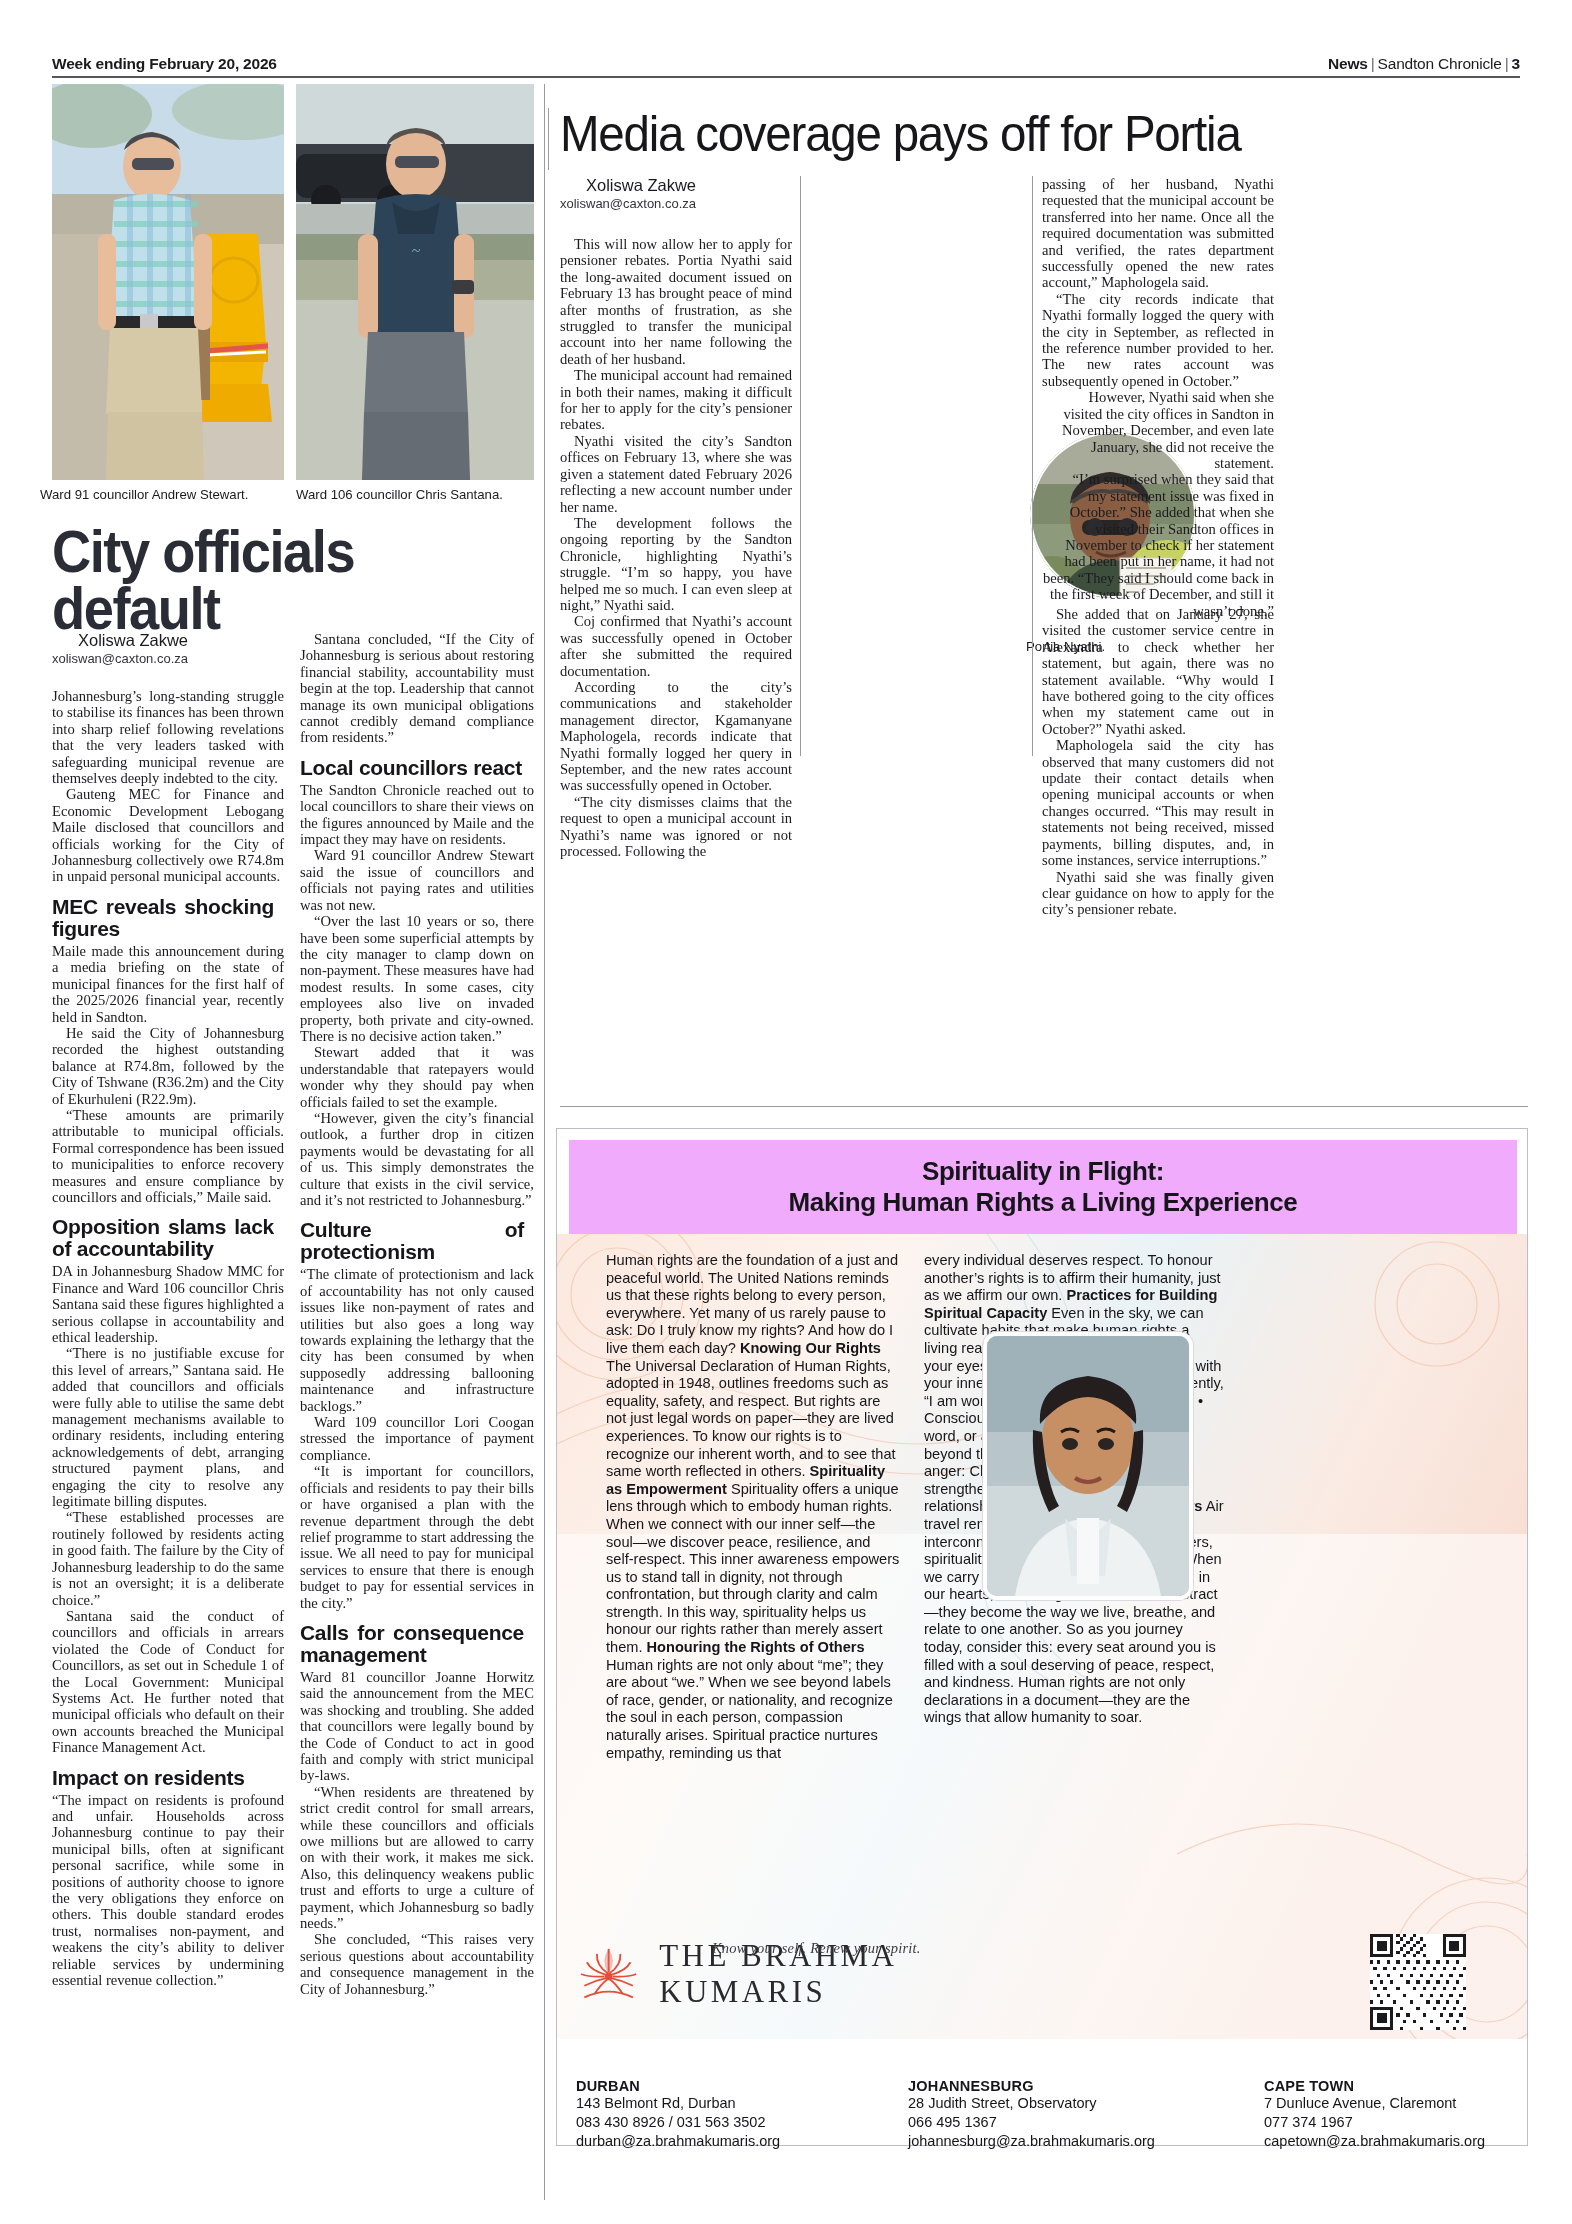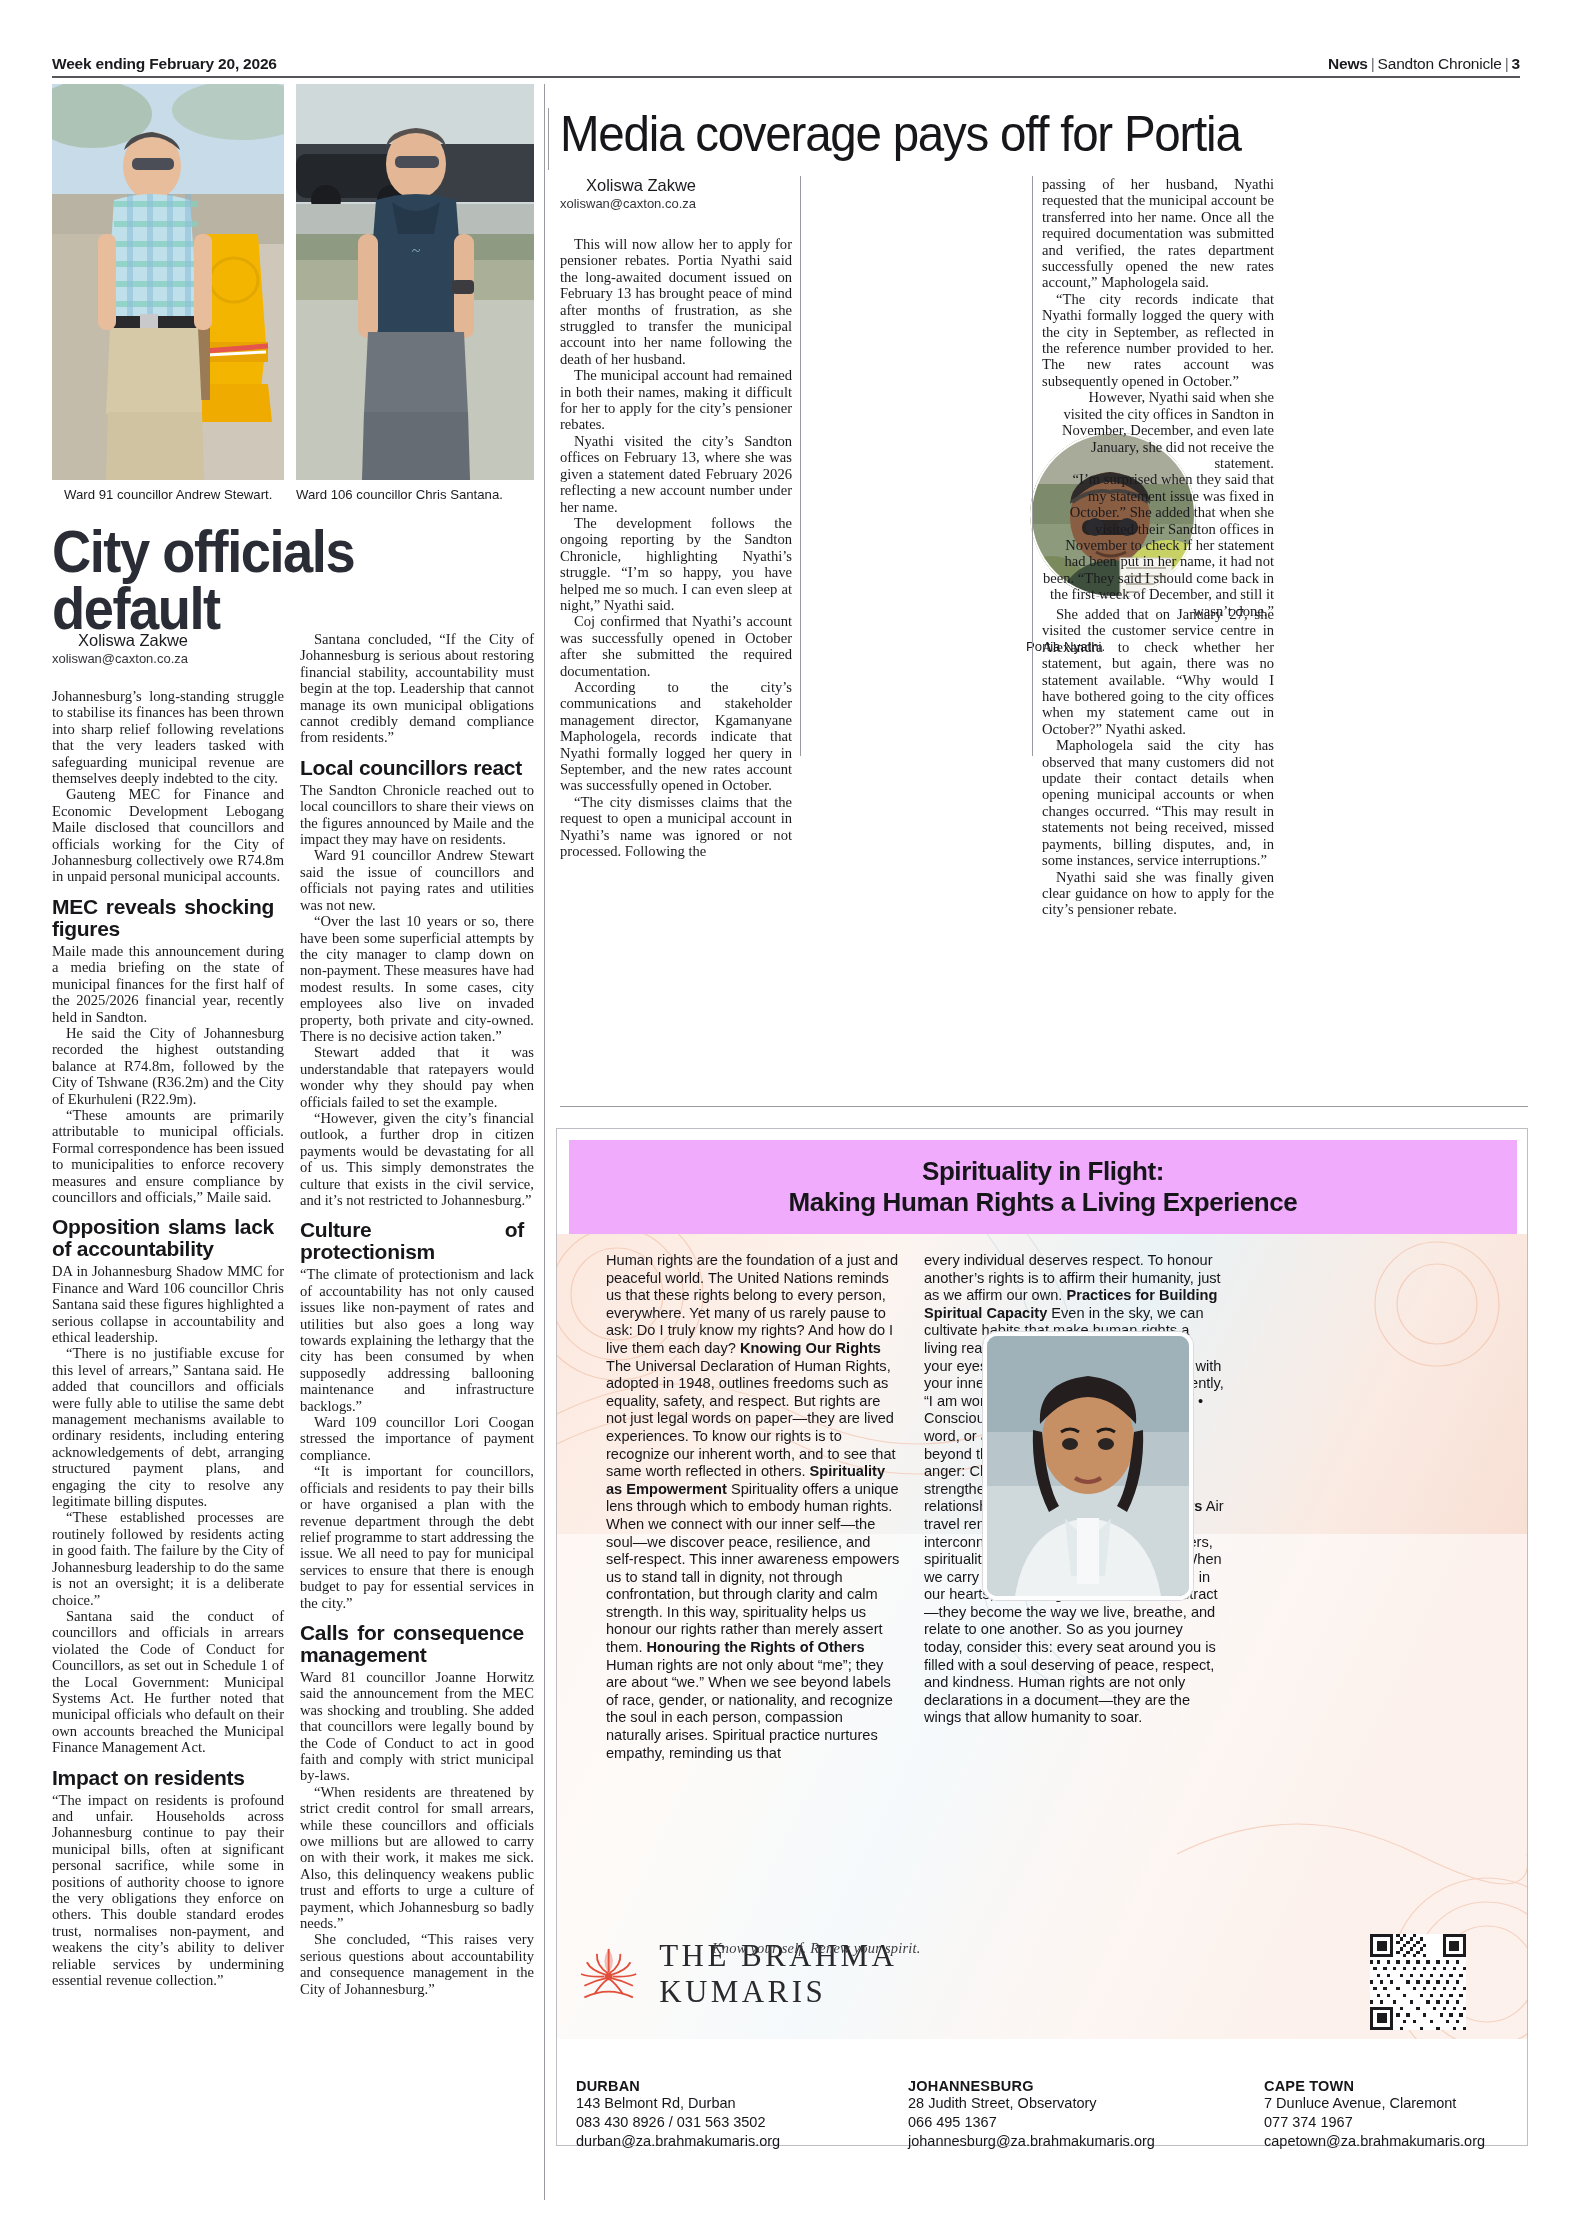--- a/index.html
+++ b/index.html
@@ -188,21 +188,21 @@
       <path d="M96 118 Q120 136 144 118 L138 150 L102 150 Z" fill="#24384a"></path>
       <text x="120" y="172" font-size="16" fill="#7aa0bb" text-anchor="middle" font-family="serif">~</text>
       <rect x="62" y="150" width="20" height="104" rx="9" fill="#e3b795"></rect>
       <rect x="158" y="150" width="20" height="104" rx="9" fill="#e3b795"></rect>
       <rect x="156" y="196" width="22" height="14" rx="4" fill="#3b3b40"></rect>
       <path d="M72 248 L168 248 L172 330 L68 330 Z" fill="#6d747b"></path>
       <path d="M68 328 L172 328 L174 396 L66 396 Z" fill="#656c73"></path>
     </svg>
   </div>
 
-  <div class="caption" style="left:64px; top:487px; width:240px;">Ward 91 councillor Andrew Stewart.</div>
+  <div class="caption" style="left:40px; top:487px; width:240px;">Ward 91 councillor Andrew Stewart.</div>
   <div class="caption" style="left:296px; top:487px; width:240px;">Ward 106 councillor Chris Santana.</div>
 
   <div class="bighead">City officials default</div>
 
   <div class="byline" style="left:52px; top:631px;">
     <div class="name">Xoliswa Zakwe</div>
     <div class="mail">xoliswan@caxton.co.za</div>
   </div>
 
   <div class="col" style="position:absolute; left:52px; top:688px; width:232px;">

